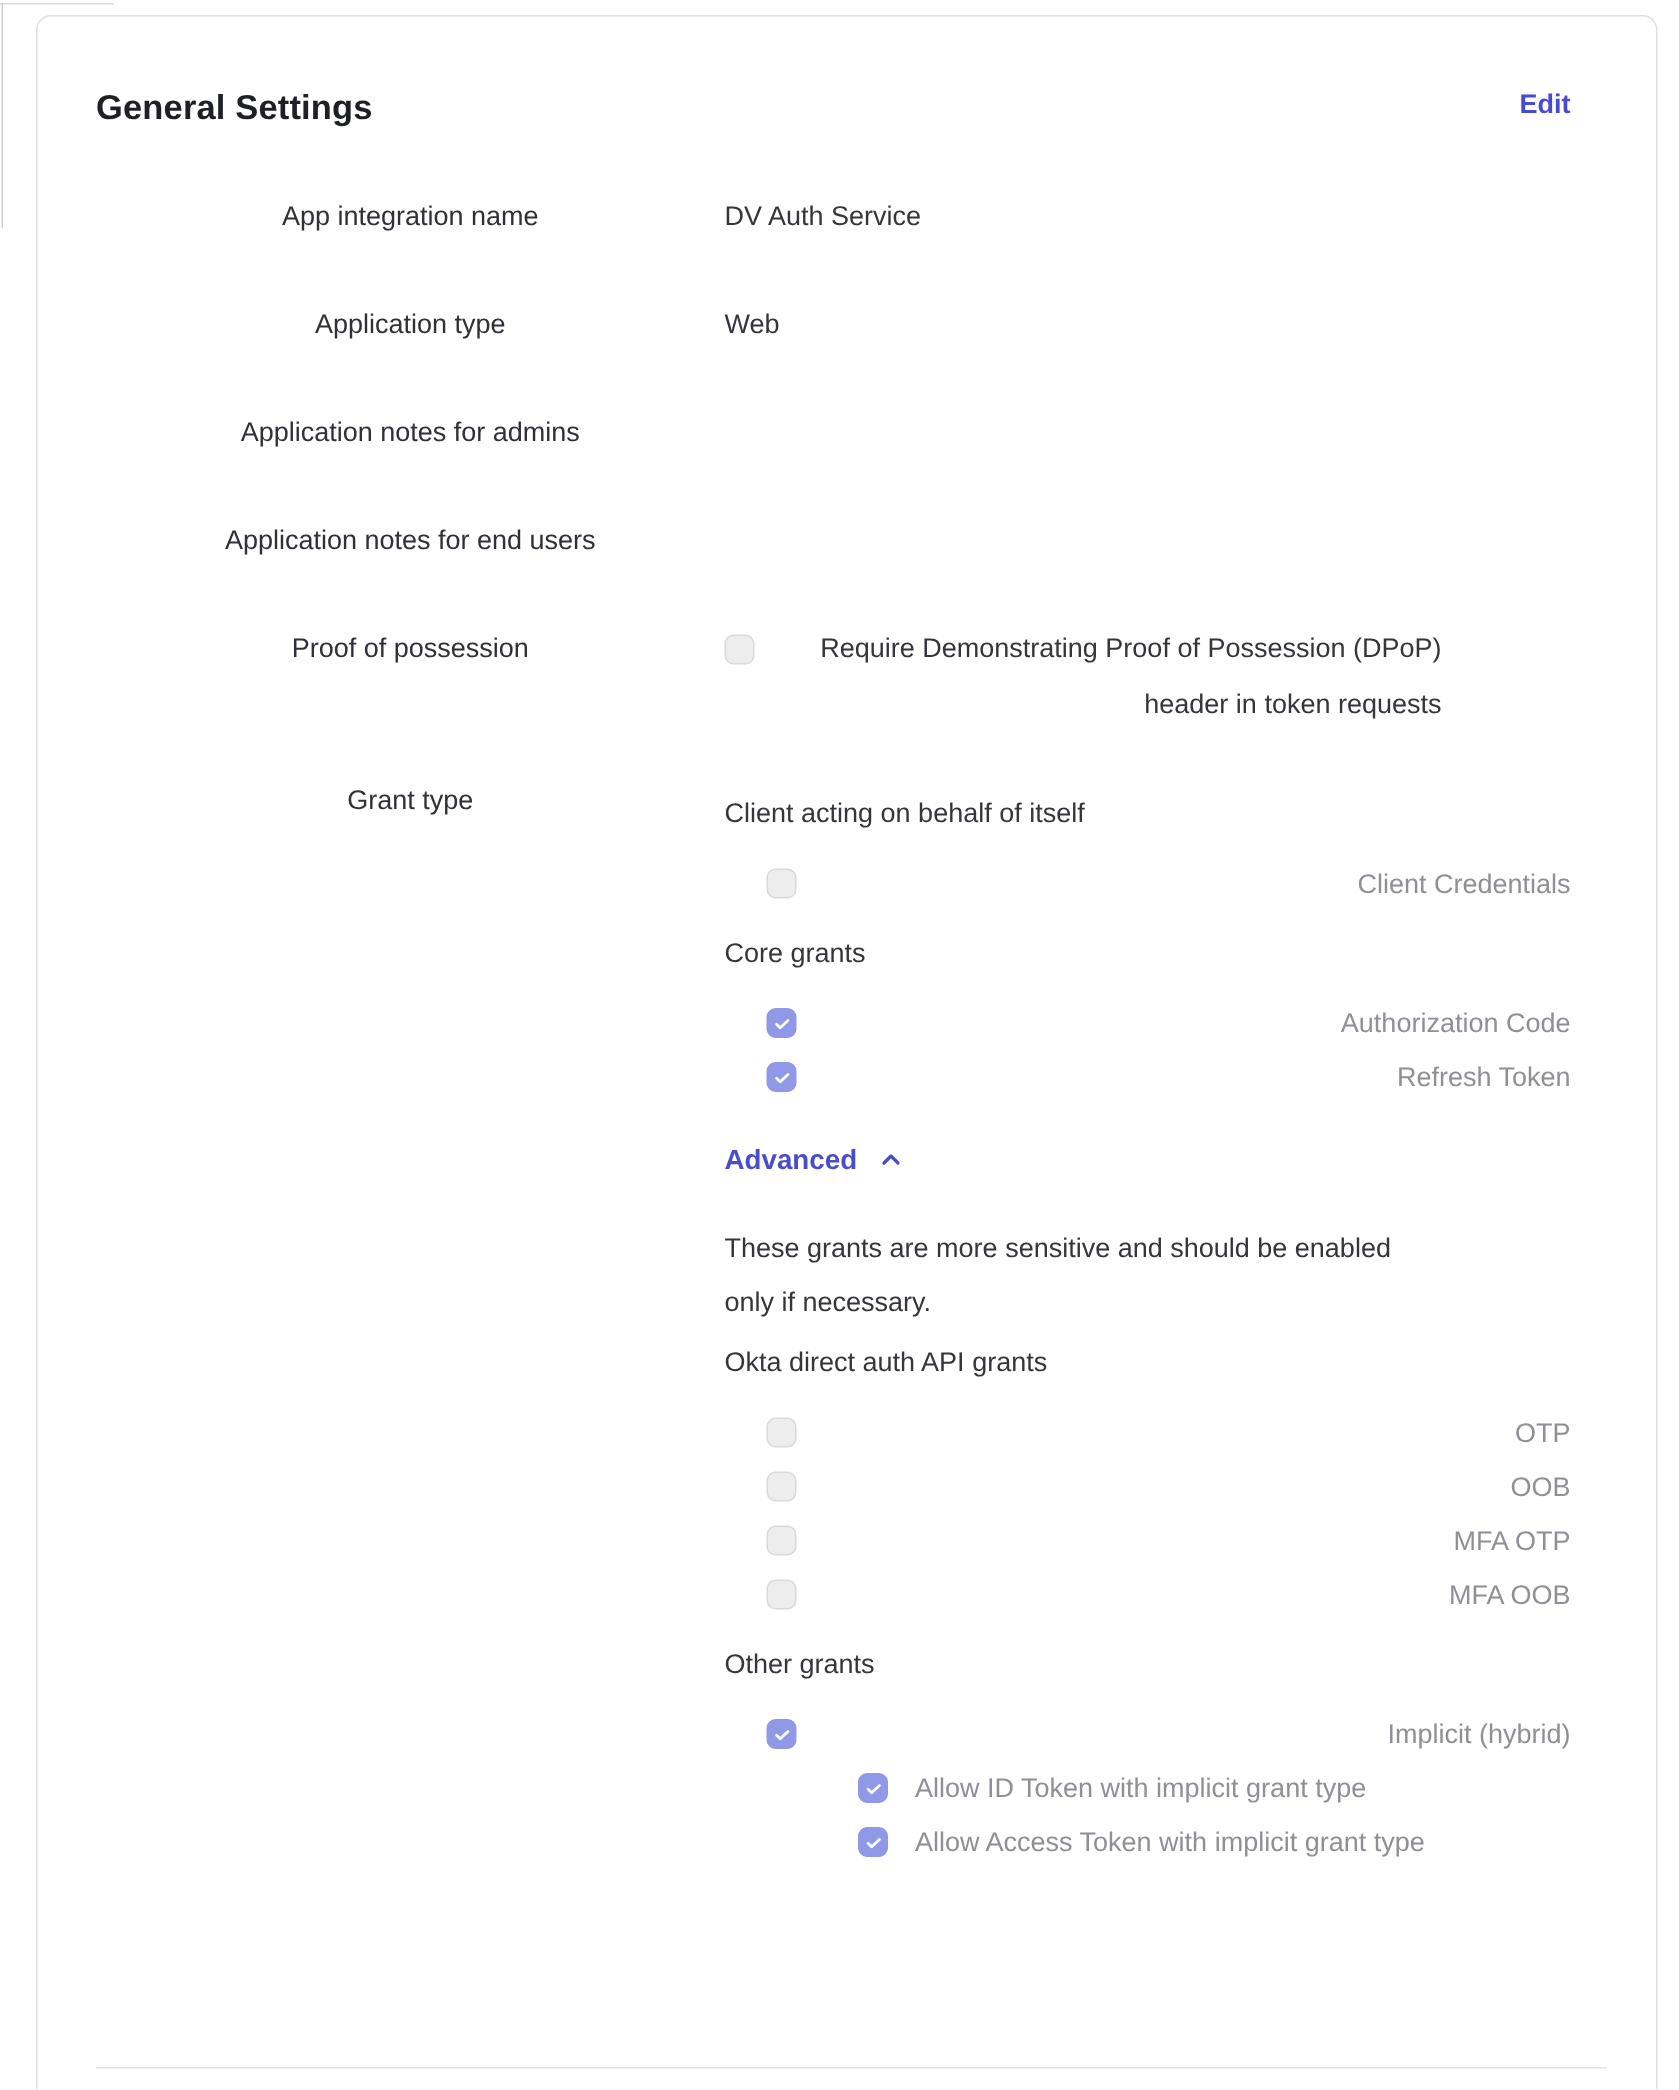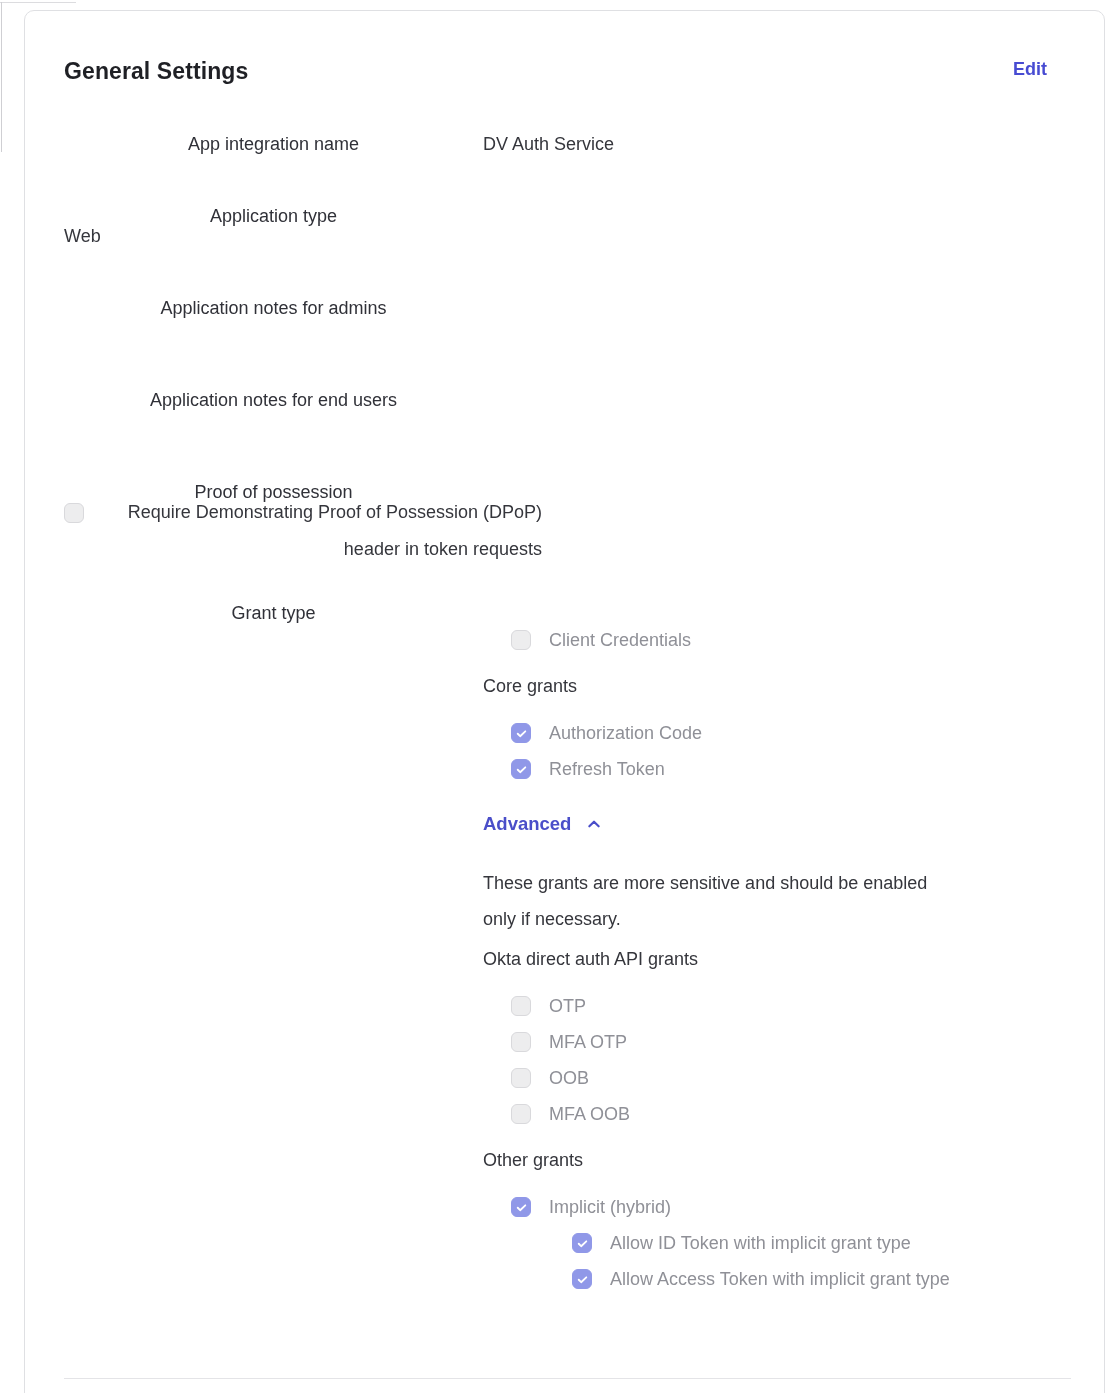--- a/index.html
+++ b/index.html
@@ -26,21 +26,21 @@
   }
   .edit-link{
     font-size:18px;font-weight:700;color:#474bd2;text-decoration:none;cursor:pointer;
     line-height:23px;
   }
   .section-heading{
     margin-top:54px;font-size:18.5px;font-weight:700;color:#232429;letter-spacing:0.3px;
   }
   .row{display:flex;align-items:flex-start;}
   .row-first{margin-top:49px;}
-  .row-gap{margin-top:52px;flex-direction:column;}
+  .row-gap{margin-top:52px;}
   .row-grant{margin-top:35px;}
   .field-label{
     width:419px;flex:none;font-size:18px;color:#303138;line-height:20px;text-align:center;
   }
   .field-value{flex:1;font-size:18px;color:#35363c;line-height:20px;min-height:20px;}
 
   
   .cb-row{display:flex;align-items:center;}
   .cb-row-top{align-items:flex-start;text-align:right;}
   .checkbox{
@@ -57,21 +57,21 @@
   .cb-label-wrap{max-width:440px;line-height:37px;margin-top:-8px;color:#35363c;}
   .cb-row-top .checkbox{margin-top:1px;}
 
   
   .grant-col{flex:1;}
   .grant-heading{font-size:18px;color:#35363c;line-height:20px;}
   .gh-first{margin-top:9px;}
   .mt-group{margin-top:26px;}
   .mt-item-first{margin-top:27px;}
   .mt-item{margin-top:16px;}
-  .indent-1{margin-left:28px;}
+  .indent-1{margin-left:28px;justify-content:space-between;}
   .indent-2{margin-left:89px;}
 
   .advanced-row{
     margin-top:34px;display:flex;align-items:center;gap:15px;
     color:#4a4ec9;cursor:pointer;
   }
   .advanced-label{font-size:18.5px;font-weight:700;}
   .chevron-up-icon{width:16px;height:16px;display:block;}
 
   .advanced-note{
@@ -125,20 +125,21 @@
         <span class="checkbox unchecked"></span>
         <span class="cb-label cb-label-wrap">Require Demonstrating Proof of Possession (DPoP) header in token requests</span>
       </div>
     </div>
   </div>
 
   <div class="row row-grant">
     <div class="field-label">Grant type</div>
     <div class="grant-col">
 
+      <div class="grant-heading gh-first">Client acting on behalf of itself</div>
 
       <div class="cb-row indent-1 mt-item-first">
         <span class="checkbox unchecked"></span>
         <span class="cb-label">Client Credentials</span>
       </div>
 
       <div class="grant-heading mt-group">Core grants</div>
 
       <div class="cb-row indent-1 mt-item-first">
         <span class="checkbox checked">
@@ -168,25 +169,25 @@
       <div class="advanced-note">These grants are more sensitive and should be enabled only if necessary.</div>
 
       <div class="grant-heading mt-after-note">Okta direct auth API grants</div>
 
       <div class="cb-row indent-1 mt-item-first">
         <span class="checkbox unchecked"></span>
         <span class="cb-label">OTP</span>
       </div>
       <div class="cb-row indent-1 mt-item">
         <span class="checkbox unchecked"></span>
+        <span class="cb-label">OOB</span>
+      </div>
+      <div class="cb-row indent-1 mt-item">
+        <span class="checkbox unchecked"></span>
         <span class="cb-label">MFA OTP</span>
-      </div>
-      <div class="cb-row indent-1 mt-item">
-        <span class="checkbox unchecked"></span>
-        <span class="cb-label">OOB</span>
       </div>
       <div class="cb-row indent-1 mt-item">
         <span class="checkbox unchecked"></span>
         <span class="cb-label">MFA OOB</span>
       </div>
 
       <div class="grant-heading mt-group">Other grants</div>
 
       <div class="cb-row indent-1 mt-item-first">
         <span class="checkbox checked">

